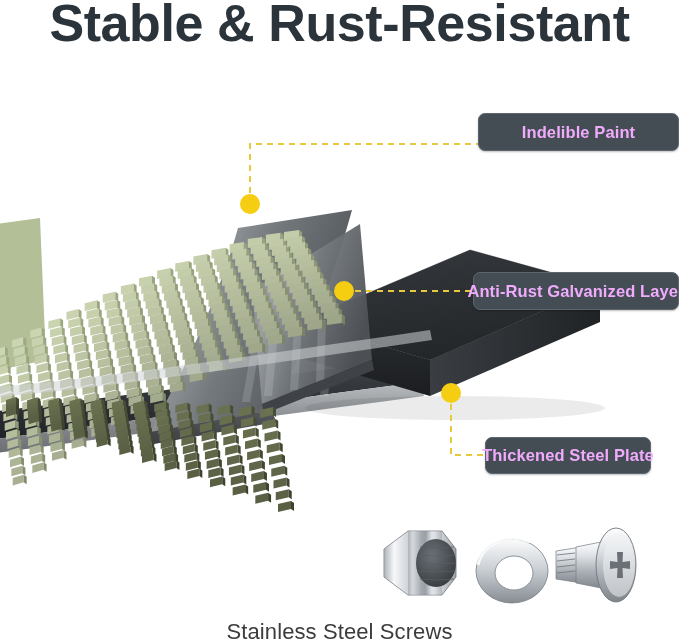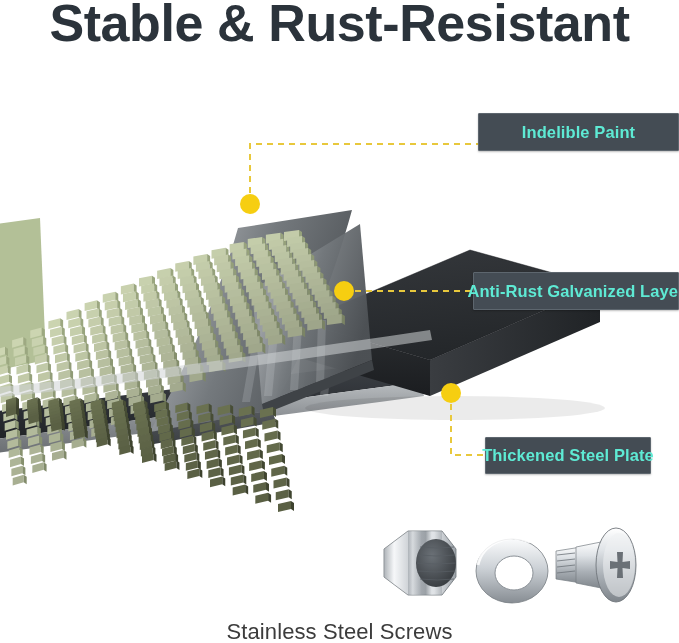--- a/index.html
+++ b/index.html
@@ -43,22 +43,22 @@
     height: 460px;
   }
   .stage svg { display: block; }
 
   
   .callout {
     position: absolute;
     box-sizing: border-box;
     background: #444c54;
     border: 1px solid #5d666e;
-    border-radius: 1px;
-    color: #5eead4;
+    border-radius: 7px;
+    color: #f0abfc;
     font-size: 16.5px;
     font-weight: bold;
     letter-spacing: 0.1px;
     display: flex;
     align-items: center;
     justify-content: center;
     white-space: nowrap;
     box-shadow: 0 1px 2px rgba(0,0,0,0.25);
   }
   #callout-0 { left: 478px; top: 113px; width: 201px; height: 38px; }

